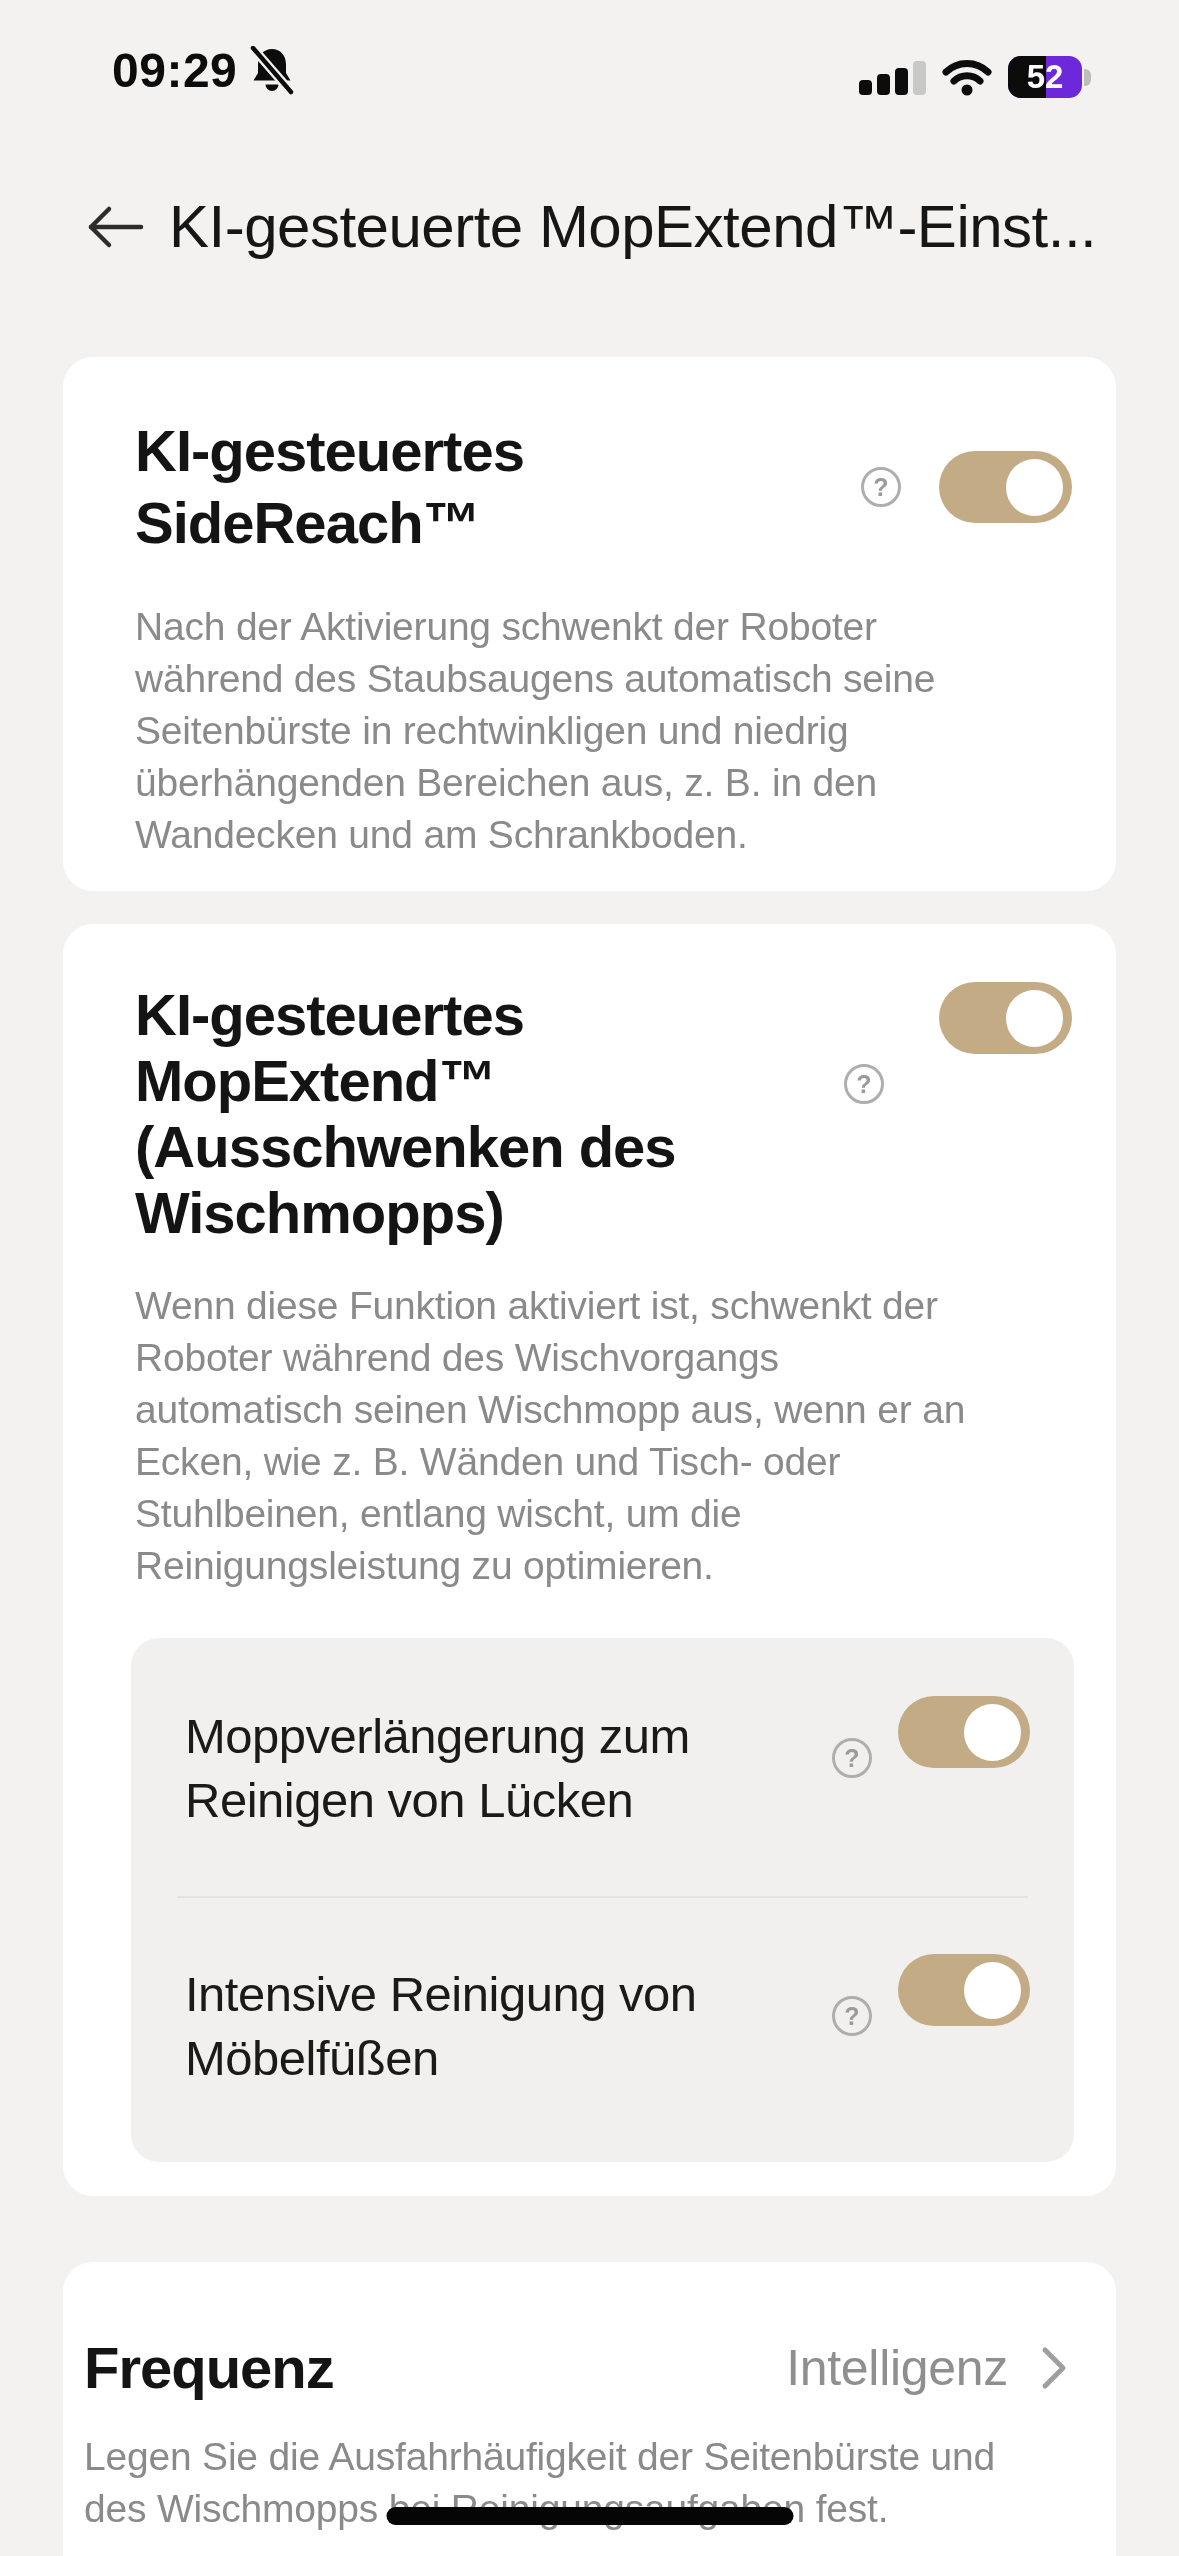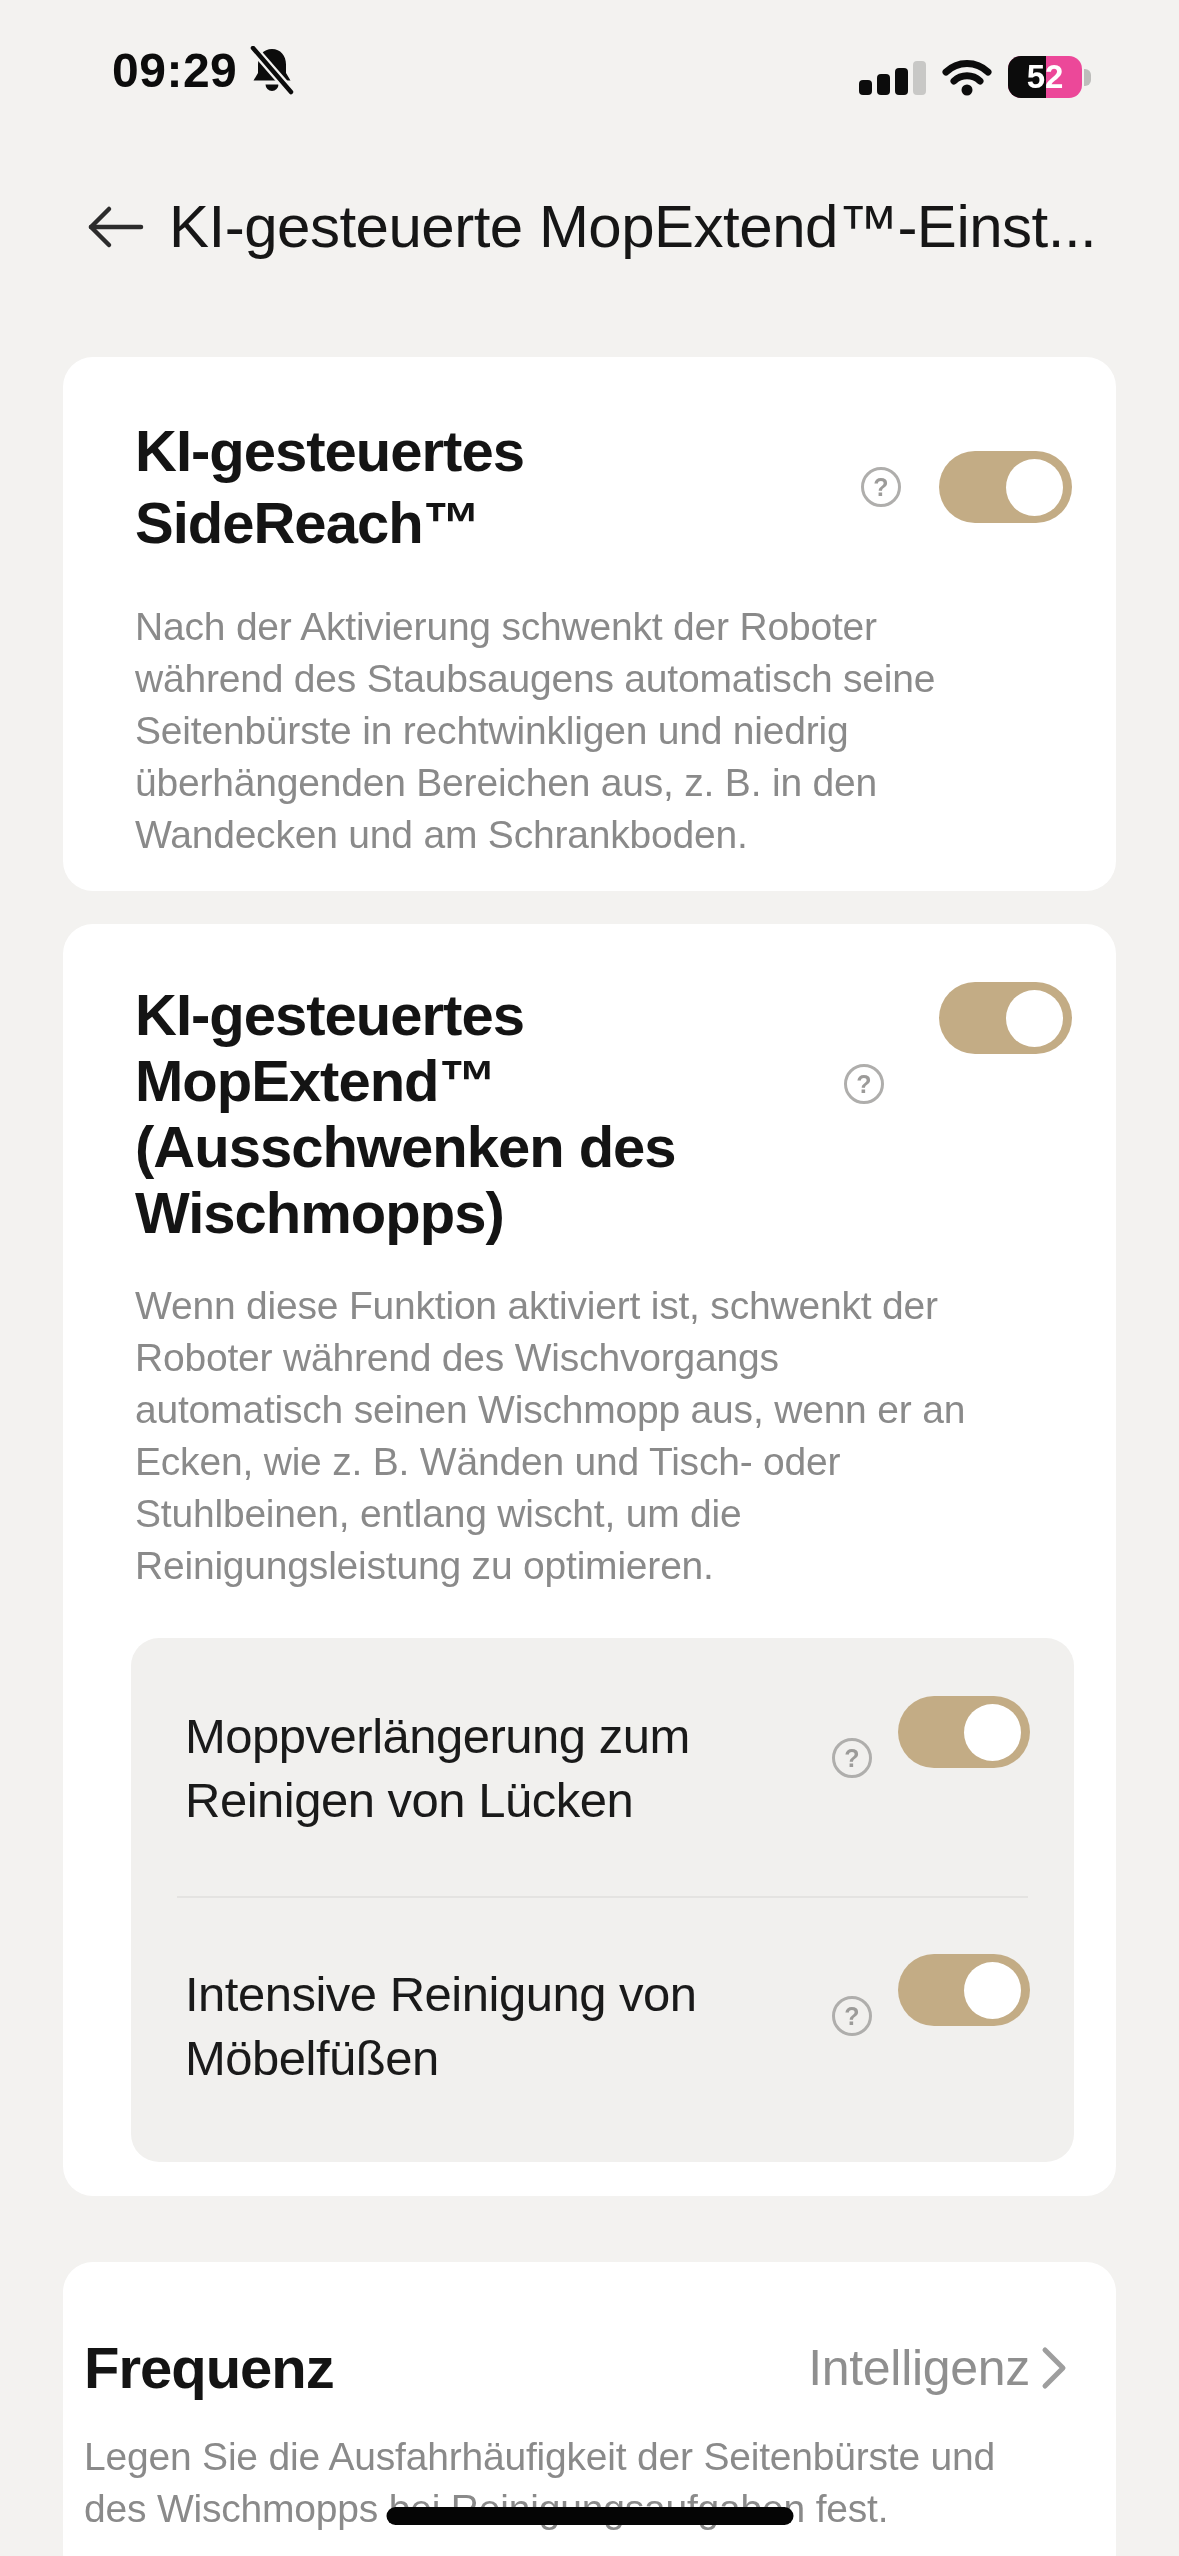--- a/index.html
+++ b/index.html
@@ -21,21 +21,21 @@
   .sb-left { display:flex; align-items:center; gap:12px; }
   .sb-time { font-size:48px; font-weight:700; color:#0c0c0c; letter-spacing:0.5px; }
   .sb-right { display:flex; align-items:center; gap:16px; }
   .sig { display:flex; align-items:flex-end; gap:5px; height:36px; }
   .sig i { display:block; width:13px; border-radius:4px; background:#0c0c0c; }
   .sig i.b1{height:15px} .sig i.b2{height:21px} .sig i.b3{height:27px}
   .sig i.b4{height:34px; background:#C8C8C6;}
   .battery { position:relative; display:flex; align-items:center; }
   .batt-body {
     position:relative; width:74px; height:42px; border-radius:13px;
-    background:#ec4899; overflow:hidden;
+    background:#6d28d9; overflow:hidden;
   }
   .batt-fill { position:absolute; left:0; top:0; bottom:0; width:52%; background:#0c0c0c; }
   .batt-num {
     position:absolute; inset:0; display:flex; align-items:center; justify-content:center;
     color:#ffffff; font-size:33px; font-weight:700; letter-spacing:0;
   }
   .batt-nub { width:7px; height:17px; background:#BDBDBB; border-radius:0 6px 6px 0; margin-left:2px; }
   
   .header {
     display:flex; align-items:center; gap:24px;
@@ -100,21 +100,21 @@
     flex:1 1 auto; margin-top:8px; padding-left:10px;
     font-size:49px; font-weight:500; color:#1A1A1A; letter-spacing:-0.5px;
     line-height:64px; white-space:pre-line;
   }
   .sub-help { margin-top:42px; }
   .gap26 { width:26px; flex:0 0 auto; }
   .sub-toggle { width:132px; }
   .divider { height:2px; background:#E4E3E1; margin:0 2px; }
   
   .freq-title { font-size:58px; font-weight:700; color:#141414; letter-spacing:-1px; }
-  .freq-right { display:flex; align-items:center; gap:10px; margin-left:auto; cursor:pointer; }
+  .freq-right { display:flex; align-items:center; gap:32px; margin-left:auto; cursor:pointer; }
   .freq-value { font-size:50px; font-weight:400; color:#8F8F8F; letter-spacing:-0.3px; }
   .chev { width:28px; height:48px; flex:0 0 auto; }
   .freq-desc { margin-top:30px; }
   
   .home-indicator {
     position:absolute; left:50%; bottom:31px; transform:translateX(-50%);
     width:407px; height:18px; border-radius:10px; background:#050505;
   }
   svg { display:block; }
 </style>

